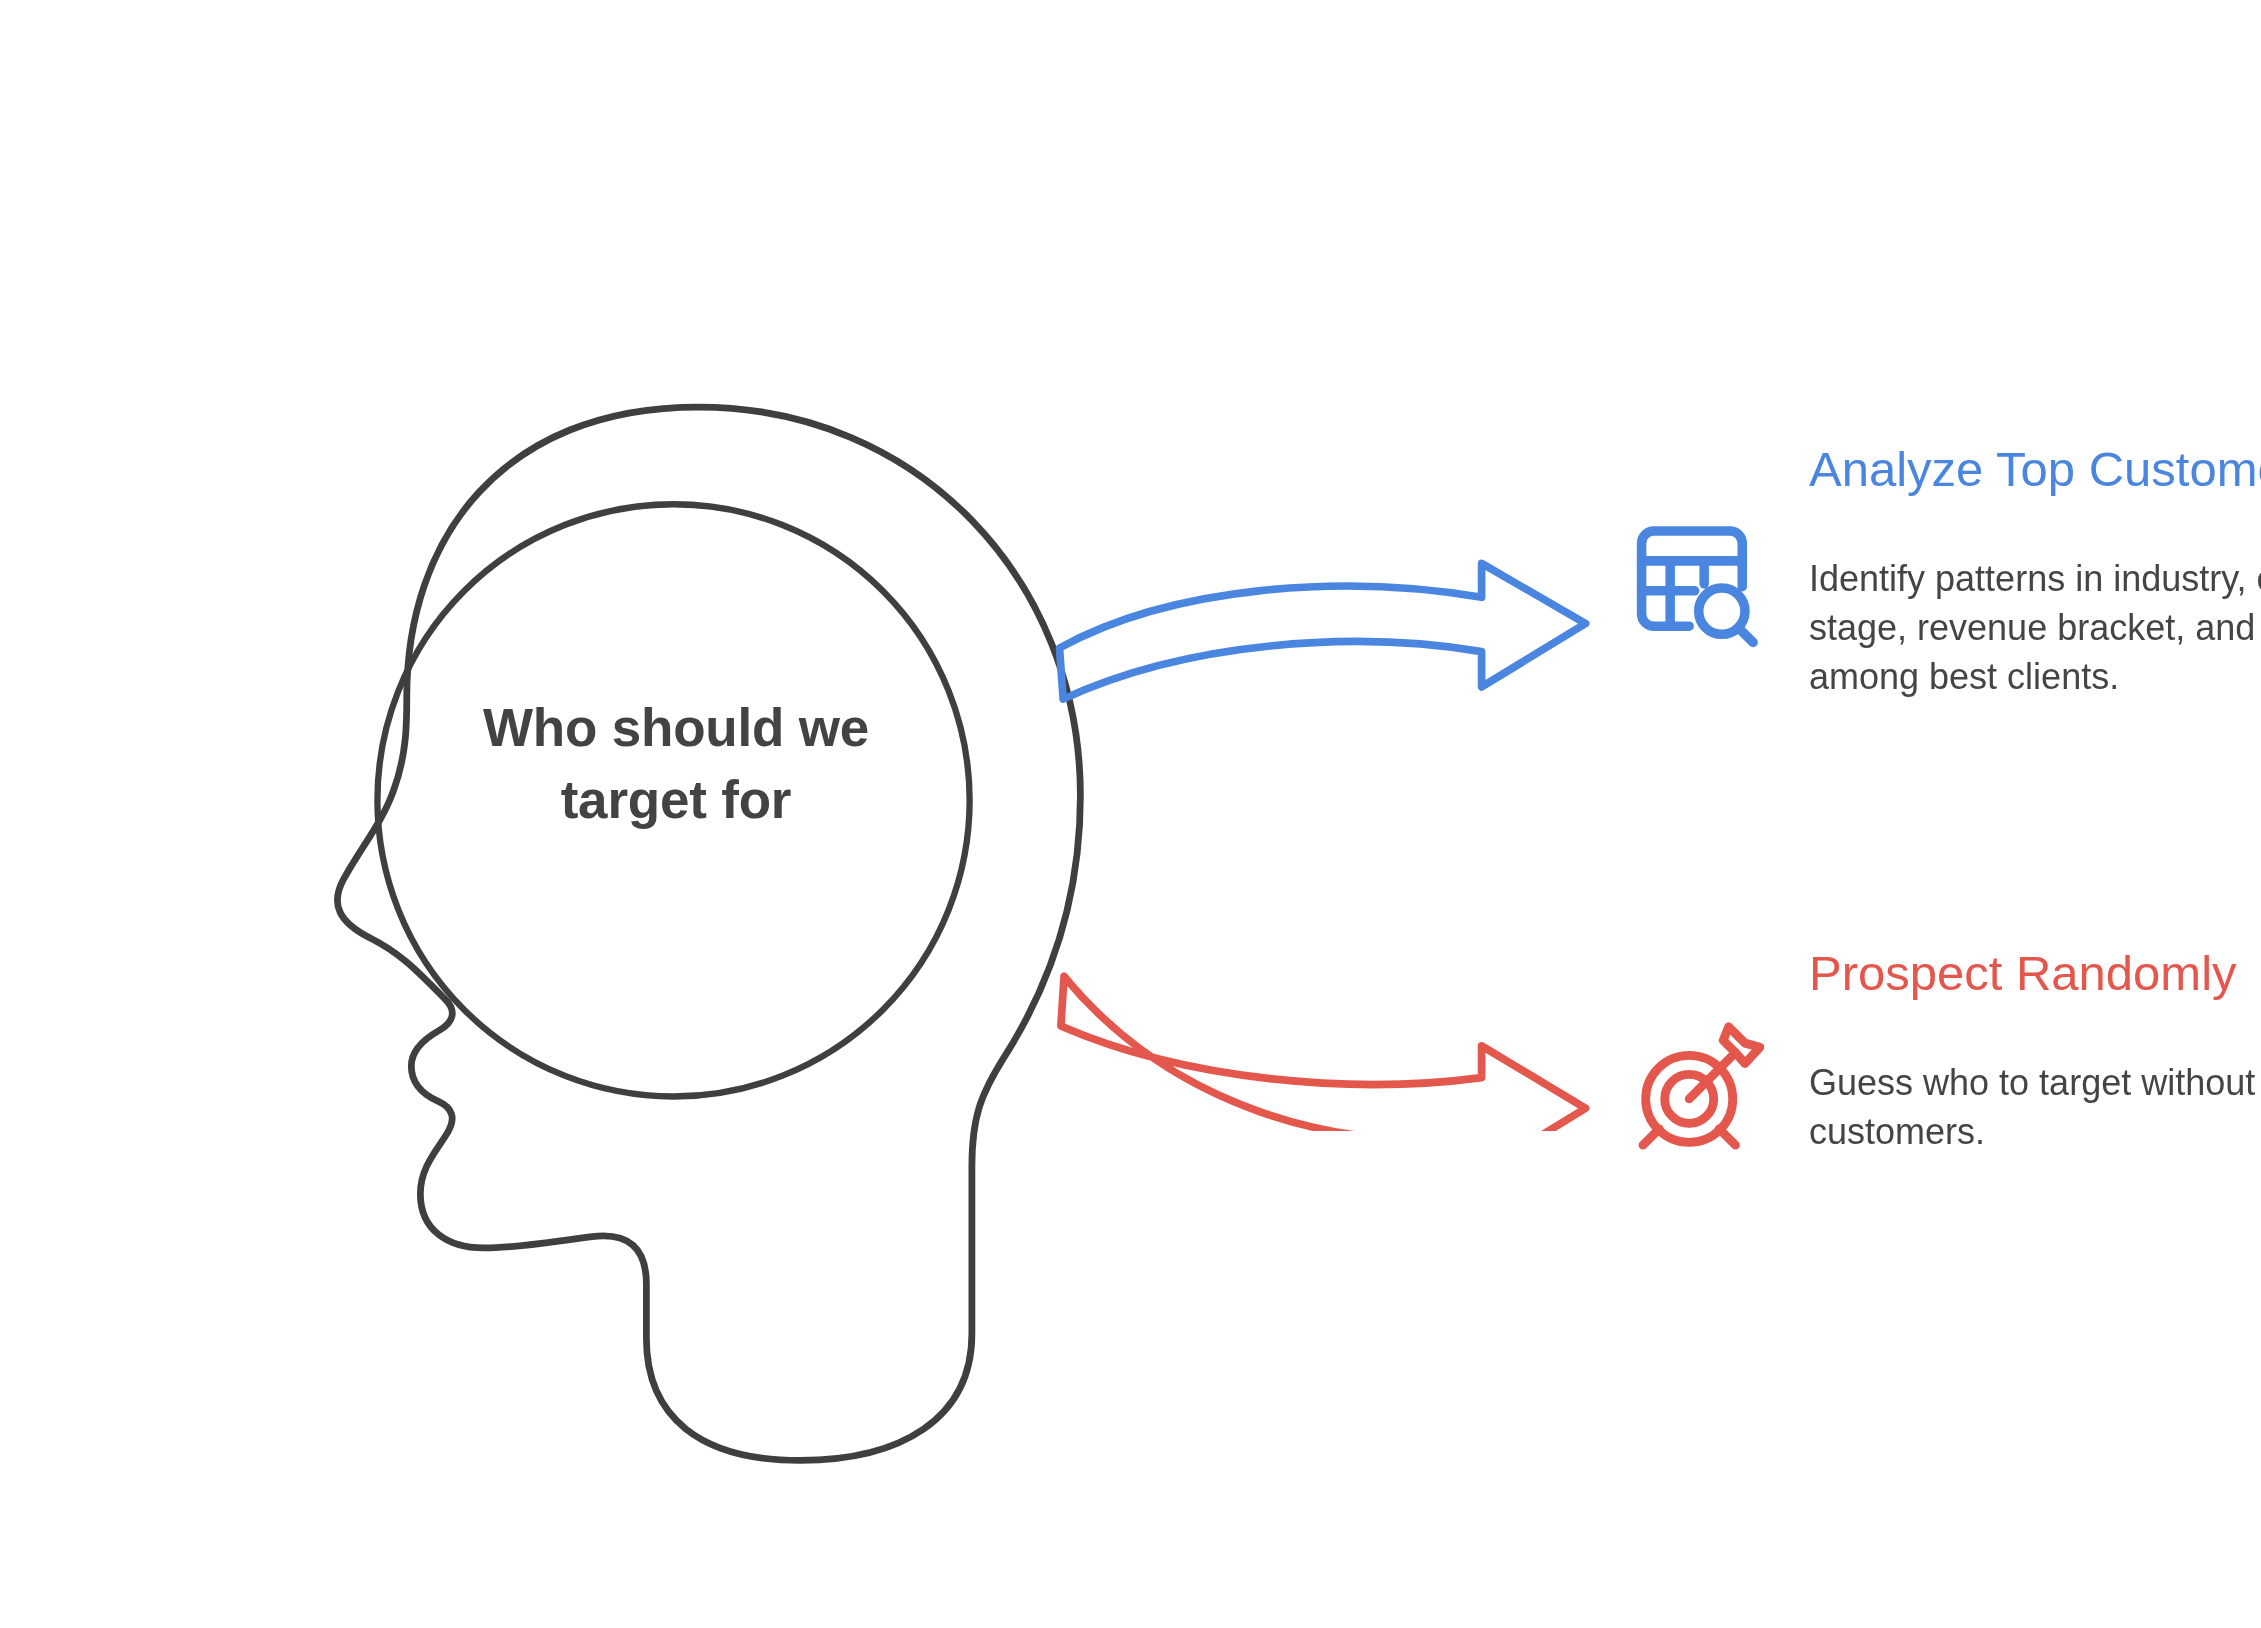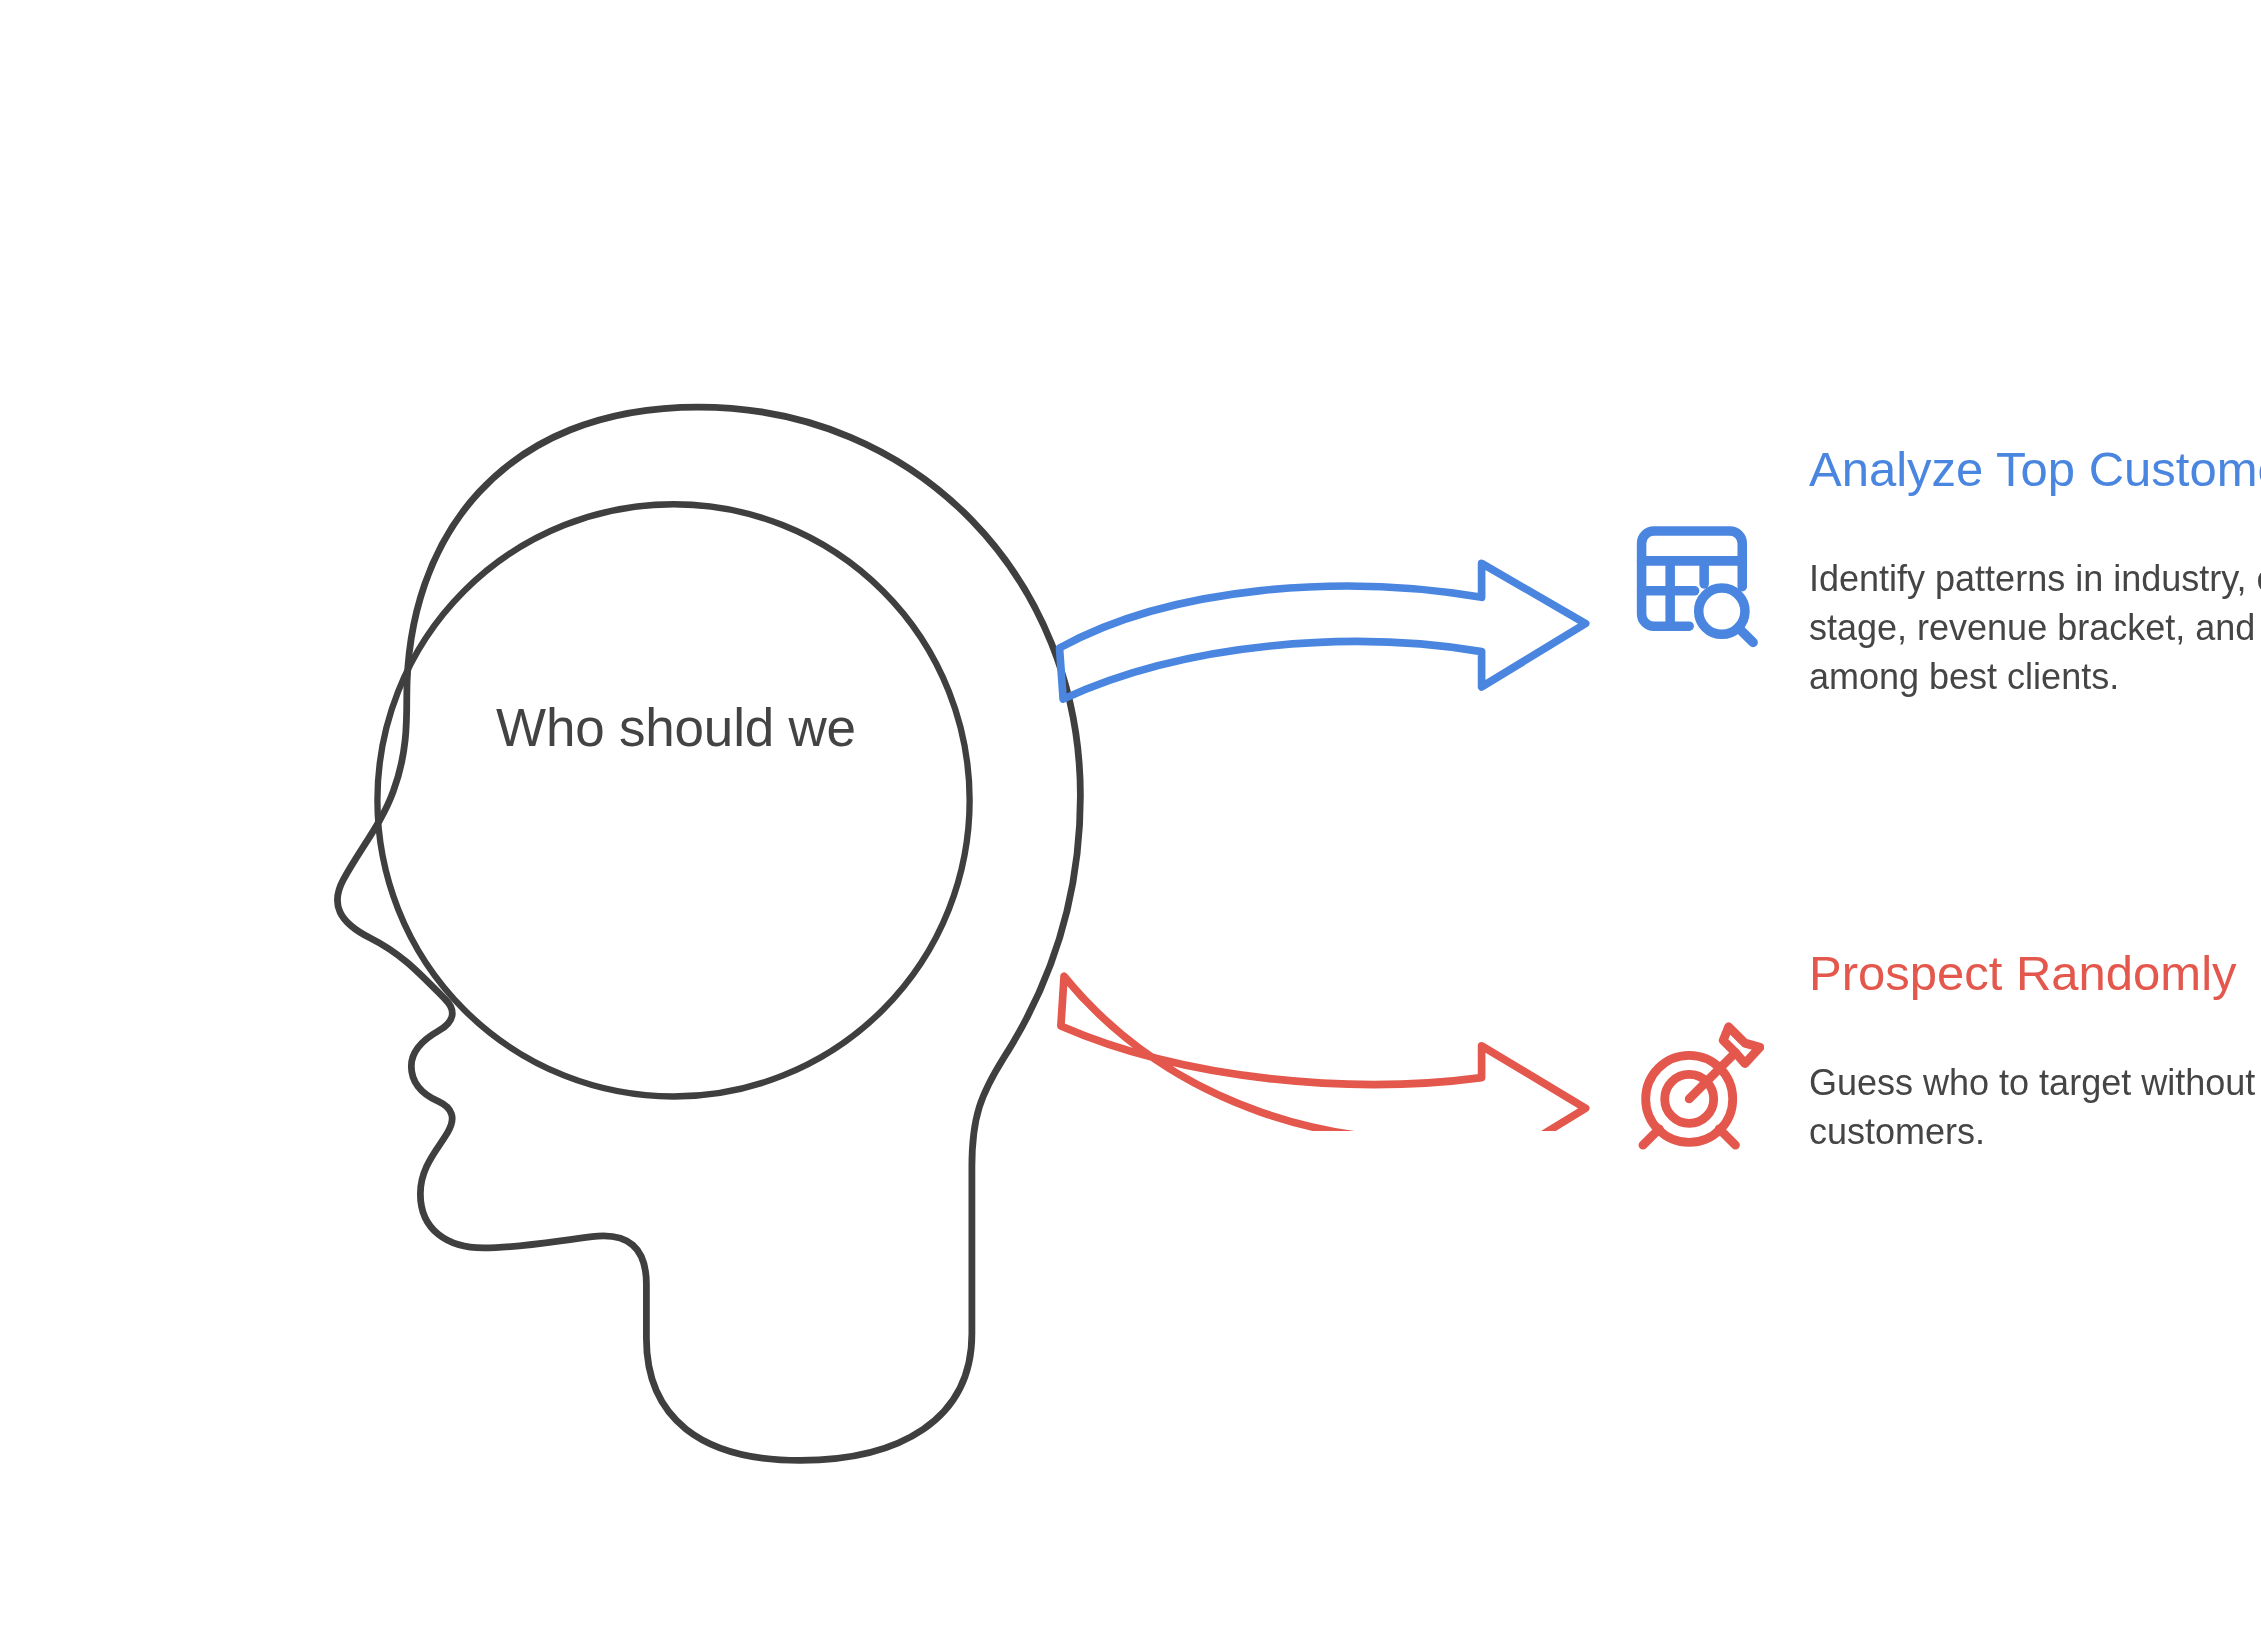--- a/index.html
+++ b/index.html
@@ -33,21 +33,21 @@
 
   
   #thought-text {
     position: absolute;
     left: 389px;
     top: 692px;
     width: 574px;
     text-align: center;
     font-size: 53px;
     line-height: 1.36;
-    font-weight: normal;
+    font-weight: bold;
     color: #434343;
     letter-spacing: -0.2px;
   }
   #thought-text .tline { display: block; }
 
   
   .arrow-svg {
     position: absolute;
   }
   #arrow-blue { left: 1036px; top: 543px; width: 570px; height: 172px; }
@@ -128,20 +128,21 @@
          C320,1160 300,1120 330,1065
          C365,1000 415,940 440,870
          C470,790 470,720 470,660
          C470,310 680,20 1115,20 Z"></path>
 
     <ellipse cx="1060" cy="890" rx="655" ry="655" fill="none" stroke="#3f3f3f" stroke-width="14"></ellipse>
   </svg>
 
   <div id="thought-text">
     <span class="tline">Who should we</span>
+    <span class="tline">target for</span>
   </div>
 
   <svg id="arrow-blue" class="arrow-svg" viewBox="0 0 1260 380">
     <path fill="none" stroke="#4a86e0" stroke-width="17" stroke-linejoin="round" stroke-linecap="round" d="M60,345
          L52,232
          C300,95 680,68 985,120
          L985,45
          L1215,178
          L985,318
          L985,240

